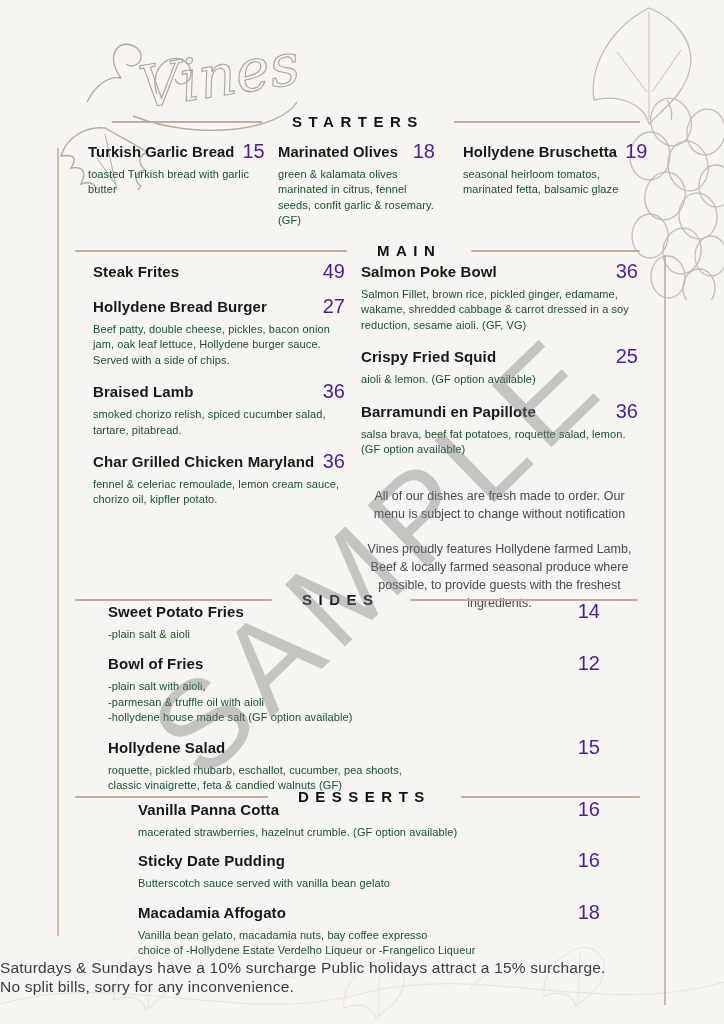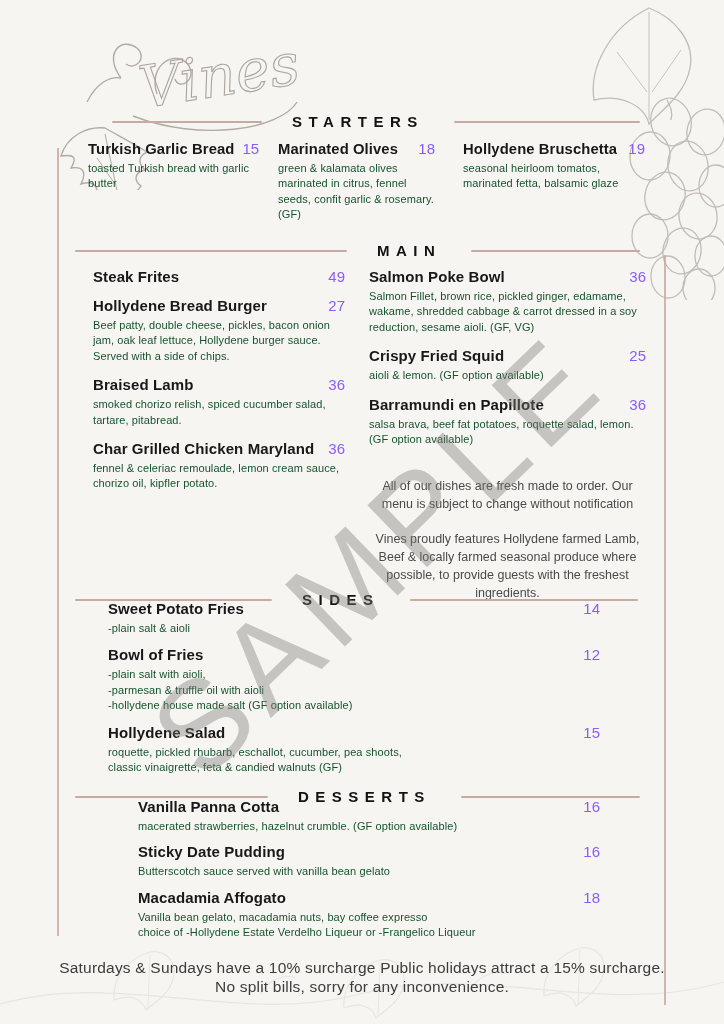--- a/index.html
+++ b/index.html
@@ -25,37 +25,37 @@
   #main-header     { top:230px; left:75px;  right:84px; }
   #main-header .rule-fixed { width:272px; }
   #sides-header    { top:579px; left:75px;  right:86px; }
   #sides-header .rule-fixed { width:197px; }
   #desserts-header { top:776px; left:75px;  right:84px; }
   #desserts-header .rule-fixed { width:193px; }
 
   
   .head { display:flex; justify-content:space-between; align-items:center; gap:8px; }
   .name { margin:0; font-size:15px; font-weight:700; color:#181818; white-space:nowrap; letter-spacing:0.1px; }
-  .price { font-size:15px; color:#8b5cf6; flex:0 0 auto; }
+  .price { font-size:20px; color:#4c1d95; flex:0 0 auto; }
   .desc { margin:4px 0 0 0; font-size:11px; line-height:1.4; color:#14532d; white-space:pre-line; letter-spacing:0.1px; }
 
   #starters-row { position:absolute; top:140px; left:88px; display:grid; grid-template-columns:162px 157px 182px; column-gap:28px; }
   #starters-row .name { font-size:14.8px; }
 
-  #main-cols { position:absolute; top:268px; left:93px; display:grid; grid-template-columns:252px 277px; column-gap:24px; }
+  #main-cols { position:absolute; top:260px; left:93px; display:grid; grid-template-columns:252px 277px; column-gap:16px; }
   #main-cols .item { margin-bottom:12px; }
   .note { margin:30px 4px 0 4px; text-align:center; font-size:12.5px; line-height:1.45; color:#4a4a4a; white-space:pre-line; }
   .note + .note { margin-top:16px; }
 
   #sides-block { position:absolute; top:600px; left:108px; right:124px; }
   #sides-block .item { margin-bottom:10px; }
   #desserts-block { position:absolute; top:798px; left:105px; right:124px; }
   #desserts-block .item { margin-bottom:9px;margin-left:33px; }
 
-  #footer { position:absolute; top:958px; left:0; width:724px; text-align:center;
+  #footer { position:absolute; top:958px; left:0; width:724px; 
             font-size:15.5px; color:#3c3c3c; line-height:1.25; letter-spacing:0.2px; }
 
   .watermark {
     position:absolute; left:377px; top:555px;
     transform:translate(-50%,-50%) rotate(-44deg);
     font-size:125px; letter-spacing:10px; font-weight:400;
     color:rgba(125,122,120,0.40); white-space:nowrap;
     z-index:5; pointer-events:none;
   }
 

